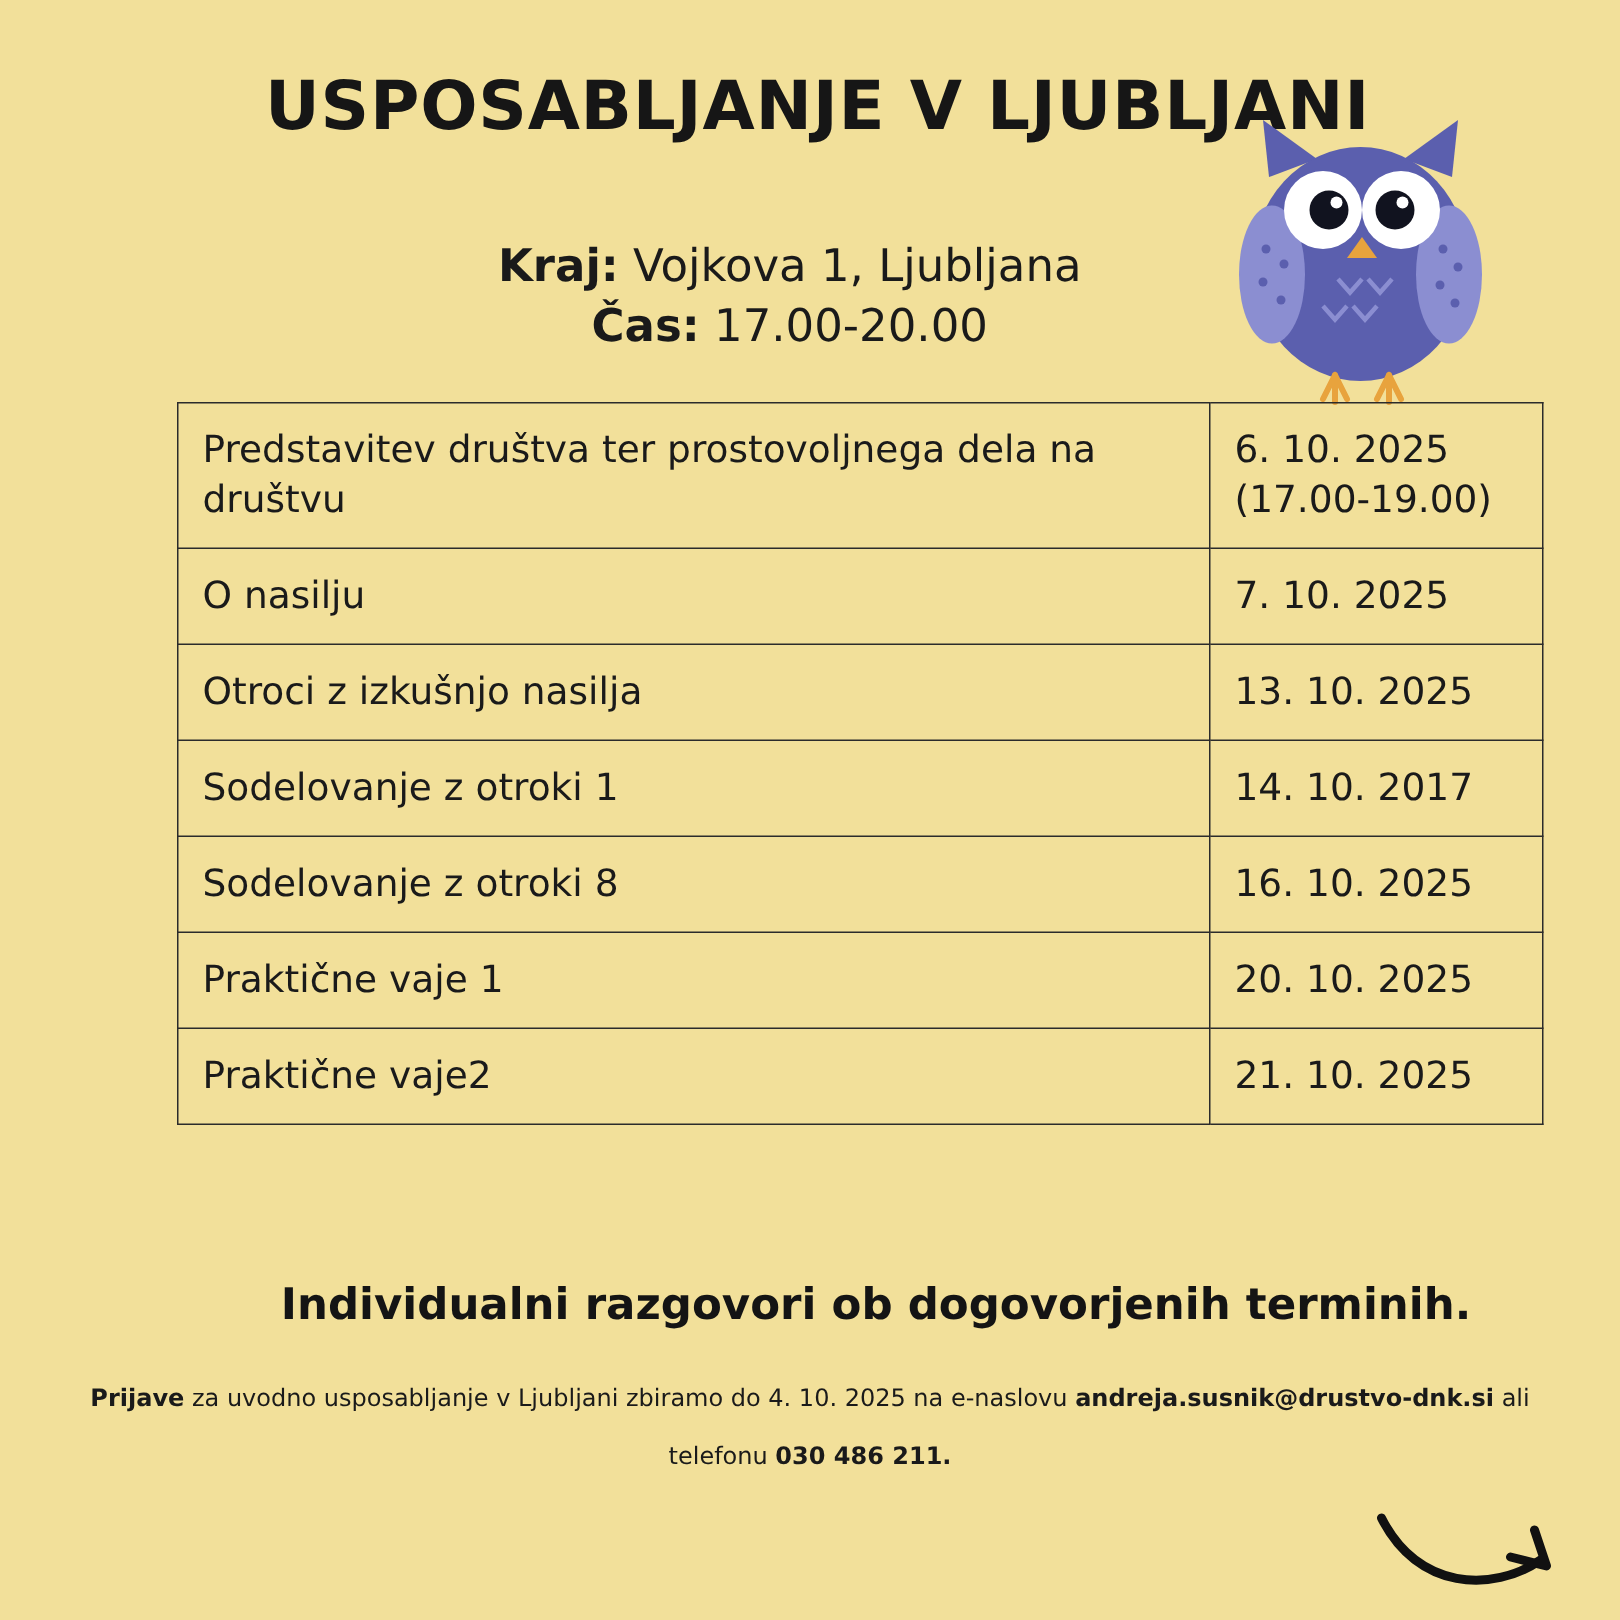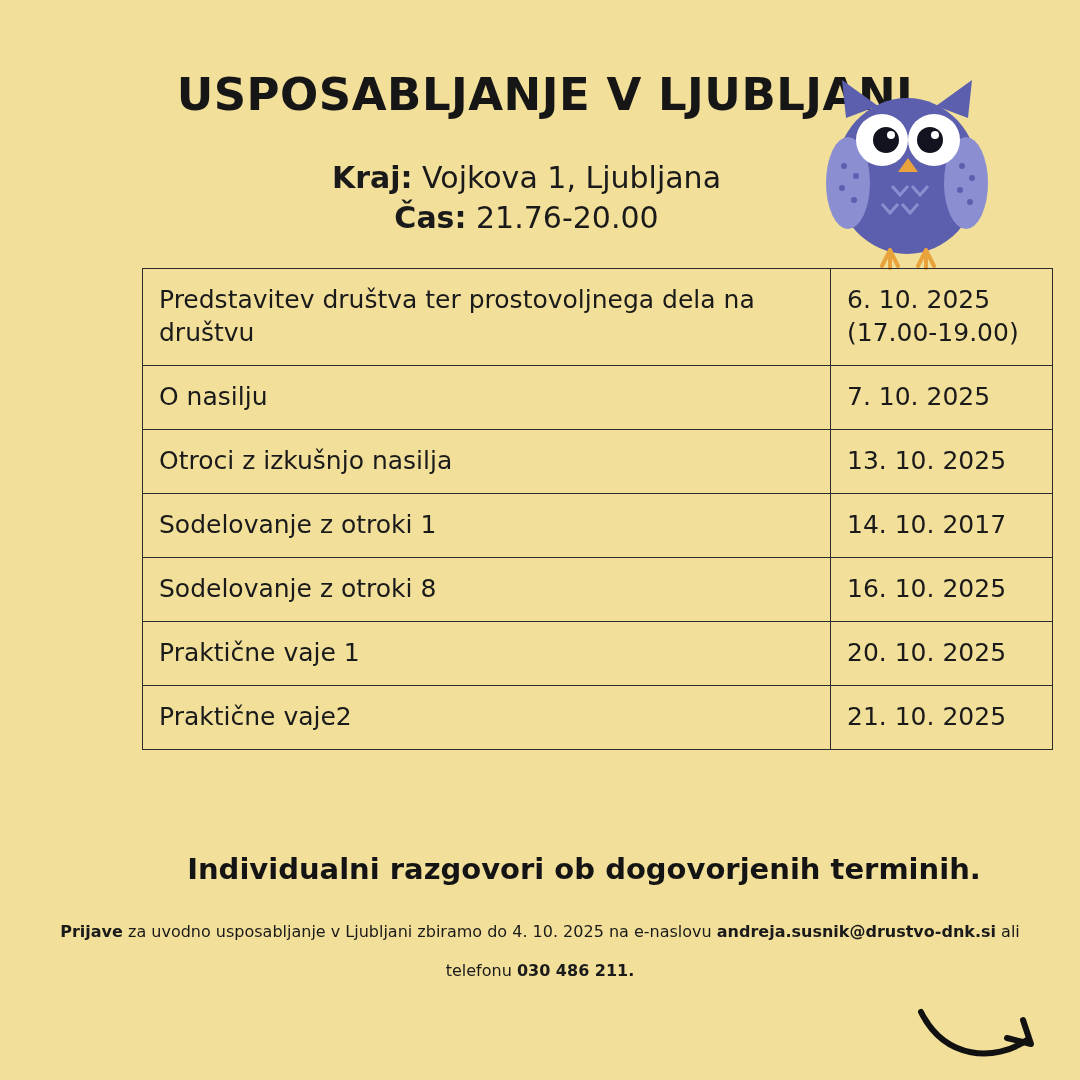--- a/index.html
+++ b/index.html
@@ -26,21 +26,20 @@
     top: 44px;
     left: 0;
     width: 1080px;
     text-align: center;
     font-size: 45px;
     font-weight: bold;
     letter-spacing: 0.5px;
     color: #161616;
     padding-left: 10px;
     box-sizing: border-box;
-    margin-top: 24px;
   }
   .meta {
     position: absolute;
     top: 158px;
     left: 0;
     width: 1053px;
     text-align: center;
     font-size: 30px;
     line-height: 40px;
     color: #1a1a1a;
@@ -48,21 +47,20 @@
   .meta .lbl {
     font-weight: bold;
   }
   .schedule {
     position: absolute;
     top: 268px;
     left: 118px;
     width: 844px;
     border-collapse: collapse;
     table-layout: fixed;
-    margin-left: 24px;
   }
   .schedule td {
     border: 1.5px solid #2b2b2b;
     padding: 14px 16px 16px 16px;
     font-size: 25px;
     line-height: 33px;
     vertical-align: top;
     color: #1a1a1a;
   }
   .schedule td.topic {
@@ -115,21 +113,21 @@
 
 <div class="poster">
 
   <div class="title">USPOSABLJANJE V LJUBLJANI</div>
 
   <div class="meta">
     <div>
       <span class="lbl">Kraj:</span><span> Vojkova 1, Ljubljana</span>
     </div>
     <div>
-      <span class="lbl">Čas:</span><span> 21.76-20.00</span>
+      <span class="lbl">Čas:</span><span> 17.00-20.00</span>
     </div>
   </div>
 
   <svg class="owl" viewBox="0 0 190 195">
 
     <path d="M34 40 L30 2 L66 28 Z" fill="#5b5fae"></path>
     <path d="M156 40 L160 2 L124 28 Z" fill="#5b5fae"></path>
 
     <ellipse cx="95" cy="98" rx="72" ry="78" fill="#5b5fae"></ellipse>
 

